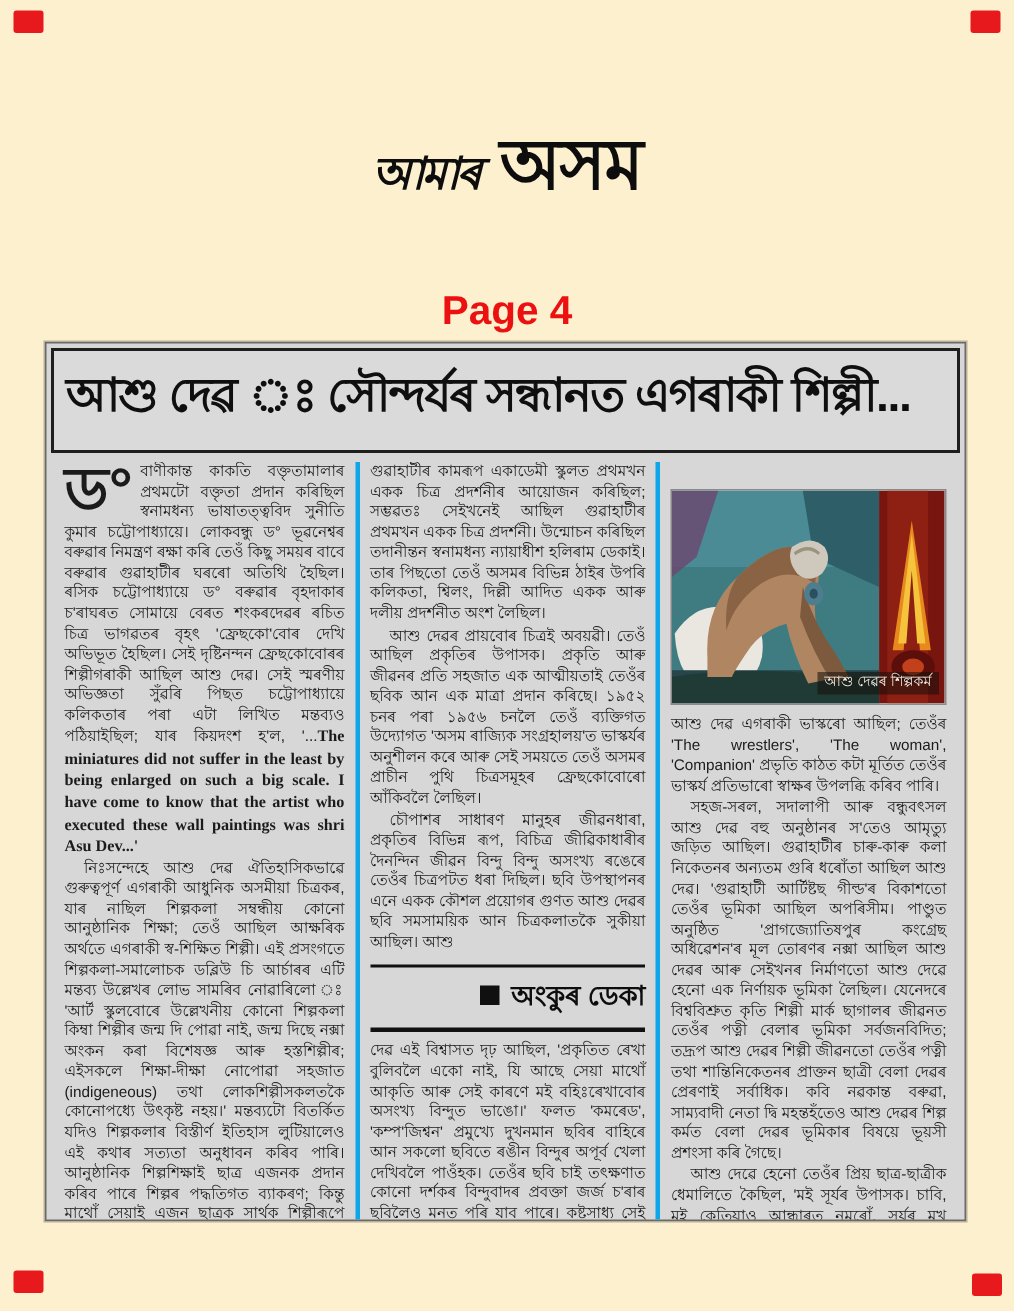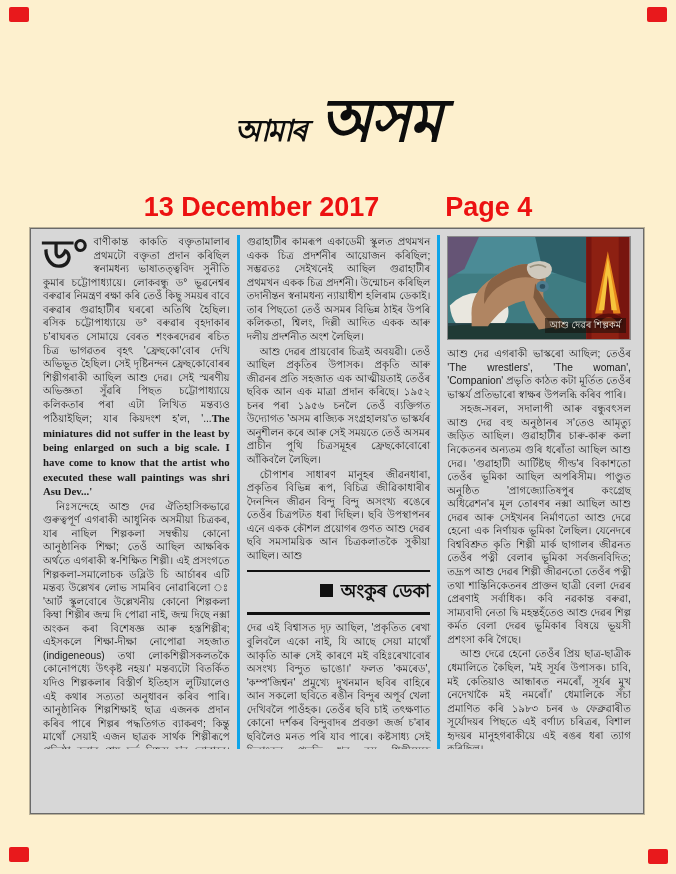--- a/index.html
+++ b/index.html
@@ -9,21 +9,21 @@
 
   .corner-mark { position:absolute; width:20px; height:15px; background:#e8191c; border-radius:2px; }
   .corner-tl { left:9px;  top:7px; }
   .corner-tr { right:9px; top:7px; }
   .corner-bl { left:9px;  bottom:12px; }
   .corner-br { right:8px; bottom:10px; }
 
   .masthead { position:absolute; top:74px; left:0; right:0; text-align:center; color:#0d0d0d;
               display:flex; align-items:baseline; justify-content:center; gap:14px; }
   .masthead .word-amar { font-family:"DejaVu Serif", serif; font-style:italic; font-weight:700; font-size:30px; letter-spacing:-2px; }
-  .masthead .word-asom { font-family:"DejaVu Sans", sans-serif; font-weight:900; font-size:60px; letter-spacing:-1px;font-style:italic; }
+  .masthead .word-asom { font-family:"DejaVu Sans", sans-serif; font-weight:900; font-size:47px; letter-spacing:-1px; }
 
   .dateline { position:absolute; top:192px; left:0; right:0; display:flex; justify-content:center; gap:66px;
               color:#ec1111; font-weight:bold; font-size:27px; font-family:"Liberation Sans", sans-serif; }
 
   .clipping { position:absolute; left:30px; top:228px; width:614px; height:586px;
               background:#d7d7d7; border:1px solid #6a6a6a; box-shadow:0 0 0 1px #b9b098; overflow:hidden; }
 
   .headline-box { margin:3px 3px 0 3px; border:2px solid #1e1e1e; background:#dadada;
                   padding:5px 8px 9px 8px; font-weight:bold; font-size:31px; color:#0f0f0f;
                   white-space:nowrap; overflow:hidden; letter-spacing:-1px; }
@@ -35,47 +35,47 @@
   .col p { margin-bottom:1px; }
   .col p.indent { text-indent:13px; }
 
   .dropcap { float:left; font-size:40px; line-height:0.85; font-weight:bold; padding:2px 5px 0 0; }
   .en-quote { font-family:"Liberation Serif", serif; font-weight:bold; font-size:10.8px;margin-top:44px; }
 
   .byline-block { margin:7px 0 6px 0; border-top:2px solid #101010; border-bottom:3px solid #101010;
                   padding:8px 0 9px 0; text-align:right; font-weight:bold; font-size:18px; color:#0d0d0d; }
   .byline-bullet { display:inline-block; width:13px; height:13px; background:#101010; margin-right:8px; }
 
-  .painting { position:relative; width:100%; height:104px; border:1px solid #8a8a8a; margin:1px 0 7px 0; overflow:hidden; }
+  .painting { position:relative; width:100%; height:144px; border:1px solid #8a8a8a; margin:18px 0 7px 0; overflow:hidden; }
   .painting svg { display:block; width:100%; height:100%; }
   .painting-caption { position:absolute; right:4px; bottom:6px; background:rgba(20,15,10,0.55);
                       color:#f3efe6; font-size:9.5px; padding:1px 5px; white-space:nowrap; }
 </style>
 </head>
 <body>
 
 <div class="page">
 
   <div class="corner-mark corner-tl"></div>
   <div class="corner-mark corner-tr"></div>
   <div class="corner-mark corner-bl"></div>
   <div class="corner-mark corner-br"></div>
 
   <div class="masthead">
     <span class="word-amar">আমাৰ</span>
     <span class="word-asom">অসম</span>
   </div>
 
   <div class="dateline">
-    <span>13 December 2017</span>
     <span>Page 4</span>
   </div>
 
   <div class="clipping">
 
+    <div class="headline-box">আশু দেৱ ঃ সৌন্দৰ্যৰ সন্ধানত এগৰাকী শিল্পী...</div>
 
     <div class="cols">
 
       <div class="col">
         <p>
           <span class="dropcap">ড°</span><span>বাণীকান্ত কাকতি বক্তৃতামালাৰ প্ৰথমটো বক্তৃতা প্ৰদান কৰিছিল স্বনামধন্য ভাষাতত্ত্ববিদ সুনীতি কুমাৰ চট্টোপাধ্যায়ে। লোকবন্ধু ড° ভূৱনেশ্বৰ বৰুৱাৰ নিমন্ত্ৰণ ৰক্ষা কৰি তেওঁ কিছু সময়ৰ বাবে বৰুৱাৰ গুৱাহাটীৰ ঘৰৰো অতিথি হৈছিল। ৰসিক চট্টোপাধ্যায়ে ড° বৰুৱাৰ বৃহদাকাৰ চ'ৰাঘৰত সোমায়ে বেৰত শংকৰদেৱৰ ৰচিত চিত্ৰ ভাগৱতৰ বৃহৎ 'ফ্ৰেছকো'বোৰ দেখি অভিভূত হৈছিল। সেই দৃষ্টিনন্দন ফ্ৰেছকোবোৰৰ শিল্পীগৰাকী আছিল আশু দেৱ। সেই স্মৰণীয় অভিজ্ঞতা সুঁৱৰি পিছত চট্টোপাধ্যায়ে কলিকতাৰ পৰা এটা লিখিত মন্তব্যও পঠিয়াইছিল; যাৰ কিয়দংশ হ'ল, '...</span><span class="en-quote">The miniatures did not suffer in the least by being enlarged on such a big scale. I have come to know that the artist who executed these wall paintings was shri Asu Dev...'</span>
         </p>
         <p class="indent">নিঃসন্দেহে আশু দেৱ ঐতিহাসিকভাৱে গুৰুত্বপূৰ্ণ এগৰাকী আধুনিক অসমীয়া চিত্ৰকৰ, যাৰ নাছিল শিল্পকলা সম্বন্ধীয় কোনো আনুষ্ঠানিক শিক্ষা; তেওঁ আছিল আক্ষৰিক অৰ্থতে এগৰাকী স্ব-শিক্ষিত শিল্পী। এই প্ৰসংগতে শিল্পকলা-সমালোচক ডব্লিউ চি আৰ্চাৰৰ এটি মন্তব্য উল্লেখৰ লোভ সামৰিব নোৱাৰিলো ঃ 'আৰ্ট স্কুলবোৰে উল্লেখনীয় কোনো শিল্পকলা কিম্বা শিল্পীৰ জন্ম দি পোৱা নাই, জন্ম দিছে নক্সা অংকন কৰা বিশেষজ্ঞ আৰু হস্তশিল্পীৰ; এইসকলে শিক্ষা-দীক্ষা নোপোৱা সহজাত (indigeneous) তথা লোকশিল্পীসকলতকৈ কোনোপধ্যে উৎকৃষ্ট নহয়।' মন্তব্যটো বিতৰ্কিত যদিও শিল্পকলাৰ বিস্তীৰ্ণ ইতিহাস লুটিয়ালেও এই কথাৰ সত্যতা অনুধাবন কৰিব পাৰি। আনুষ্ঠানিক শিল্পশিক্ষাই ছাত্ৰ এজনক প্ৰদান কৰিব পাৰে শিল্পৰ পদ্ধতিগত ব্যাকৰণ; কিন্তু মাথোঁ সেয়াই এজন ছাত্ৰক সাৰ্থক শিল্পীৰূপে প্ৰতিষ্ঠা কৰাৰ শেষ চৰ্ত নিশ্চয় হ'ব নোৱাৰে। ব্যাকৰণৰ বাবেও এজনক প্ৰয়োজন একাগ্ৰতা, নিষ্ঠা, আন্তৰিকতা আৰু আত্মত্যাগৰ— সৌভাগ্যবশতঃ এই সকলো গুণপ্ৰাপ্তিৰে আশু দেৱ আছিল এগৰাকী অহংসম্পূৰ্ণ শিল্পী।</p>
 
       </div>

